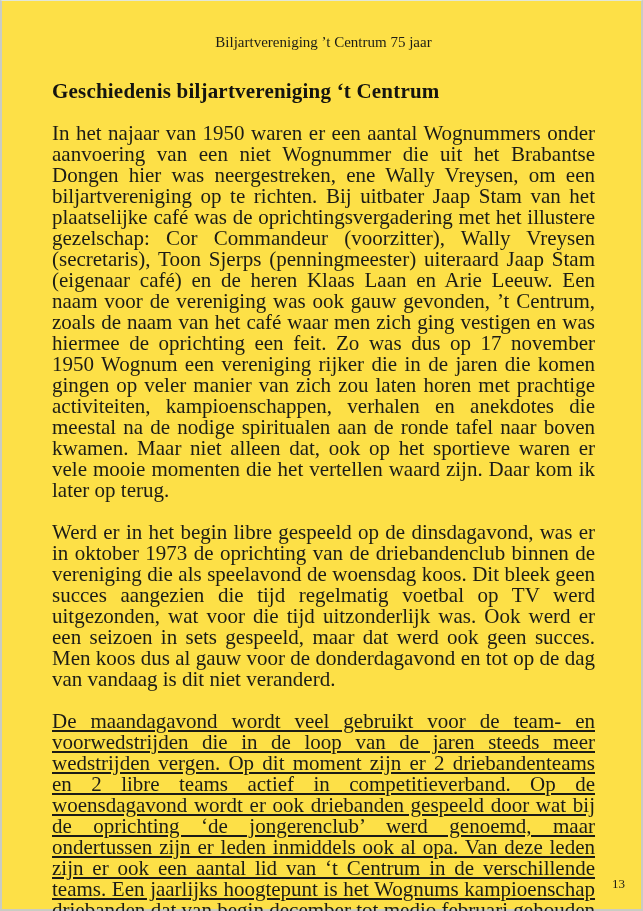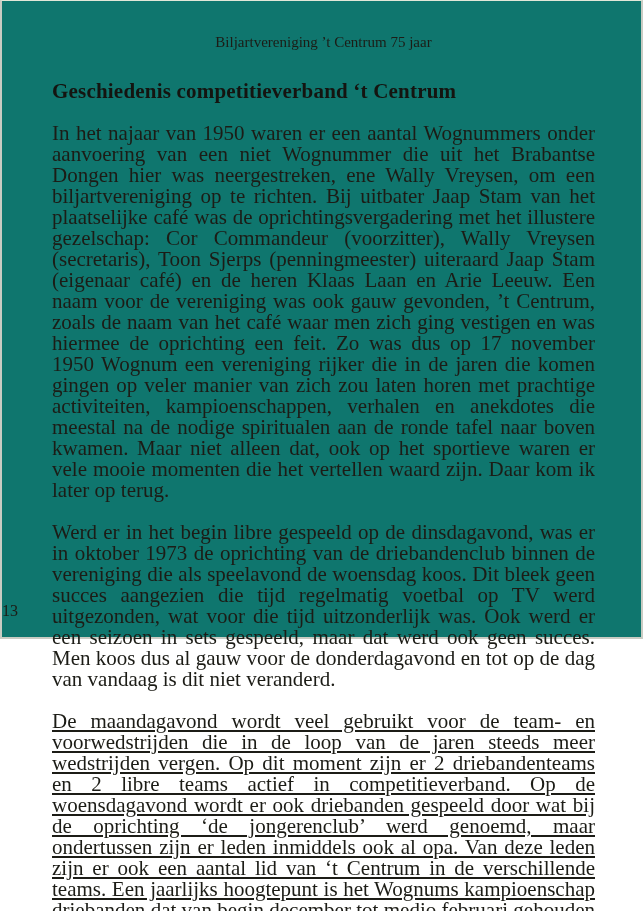--- a/index.html
+++ b/index.html
@@ -10,22 +10,22 @@
     width: 643px;
     height: 911px;
     overflow: hidden;
     background: #ffffff;
     font-family: "Liberation Serif", "DejaVu Serif", serif;
   }
   .page {
     position: relative;
     box-sizing: border-box;
     width: 643px;
-    height: 639px;
-    background: #0f766e;
+    height: 911px;
+    background: #fde047;
     border-left: 2px solid #c9ccc3;
     border-right: 2px solid #c9ccc3;
     border-bottom: 2px solid #c9ccc3;
     border-top: 1px solid #e2e7d8;
     padding: 32px 46px 8px 50px;
     color: #1c1c16;
   }
   .running-header {
     text-align: center;
     font-size: 15px;
@@ -48,34 +48,34 @@
     margin: 0 0 21px 0;
     color: #1c1c16;
   }
   .body-par.continued {
     margin-bottom: 6px;
     text-decoration: underline;
   }
   .page-footer {
     position: absolute;
     left: 0;
-    right: 0;
+    right: 16px;
     bottom: 17px;
-    text-align: left;
-    font-size: 16px;
+    text-align: right;
+    font-size: 13px;
     color: #1c1c16;
   }
 </style>
 </head>
 <body>
 
 <div class="page">
   <div class="running-header">Biljartvereniging ’t Centrum 75 jaar</div>
 
-  <h1 class="chapter-title">Geschiedenis competitieverband ‘t Centrum</h1>
+  <h1 class="chapter-title">Geschiedenis biljartvereniging ‘t Centrum</h1>
 
   <p class="body-par">In het najaar van 1950 waren er een aantal Wognummers onder aanvoering van een niet Wognummer die uit het Brabantse Dongen hier was neergestreken, ene Wally Vreysen, om een biljartvereniging op te richten. Bij uitbater Jaap Stam van het plaatselijke café was de oprichtingsvergadering met het illustere gezelschap: Cor Commandeur (voorzitter), Wally Vreysen (secretaris), Toon Sjerps (penningmeester) uiteraard Jaap Stam (eigenaar café) en de heren Klaas Laan en Arie Leeuw.  Een naam voor de vereniging was ook gauw gevonden, ’t Centrum, zoals de naam van het café waar men zich ging vestigen en was hiermee de oprichting een feit. Zo was dus op 17 november 1950 Wognum een vereniging rijker die in de jaren die komen gingen op veler manier van zich zou laten horen met prachtige activiteiten, kampioenschappen, verhalen en anekdotes die meestal na de nodige spiritualen aan de ronde tafel naar boven kwamen. Maar niet alleen dat, ook op het sportieve waren er vele mooie momenten die het vertellen waard zijn. Daar kom ik later op terug.</p>
 
   <p class="body-par">Werd er in het begin libre gespeeld op de dinsdagavond, was er in oktober 1973 de oprichting van de driebandenclub binnen de vereniging die als speelavond de woensdag koos. Dit bleek geen succes aangezien die tijd regelmatig voetbal op TV werd uitgezonden, wat voor die tijd uitzonderlijk was. Ook werd er een seizoen in sets gespeeld, maar dat werd ook geen succes. Men koos dus al gauw voor de donderdagavond en tot op de dag van vandaag is dit niet veranderd.</p>
 
   <p class="body-par continued">De maandagavond wordt veel gebruikt voor de team- en voorwedstrijden die in de loop van de jaren steeds meer wedstrijden vergen. Op dit moment zijn er 2 driebandenteams en 2 libre teams actief in competitieverband. Op de woensdagavond wordt er ook driebanden gespeeld door wat bij de oprichting ‘de jongerenclub’ werd genoemd, maar ondertussen zijn er leden inmiddels ook al opa. Van deze leden zijn er ook een aantal lid van ‘t Centrum in de verschillende teams. Een jaarlijks hoogtepunt is het Wognums kampioenschap driebanden dat van begin december tot medio februari gehouden wordt. Weliswaar geen activiteit van de biljartvereniging, het heeft een eigen organisatiecomité, maar mede door de oprichting van dit toernooi door o.a. Wil Kuip, is dit grote evenement uitgegroeid tot een begrip in</p>
 
   <div class="page-footer">13</div>
 </div>
 

